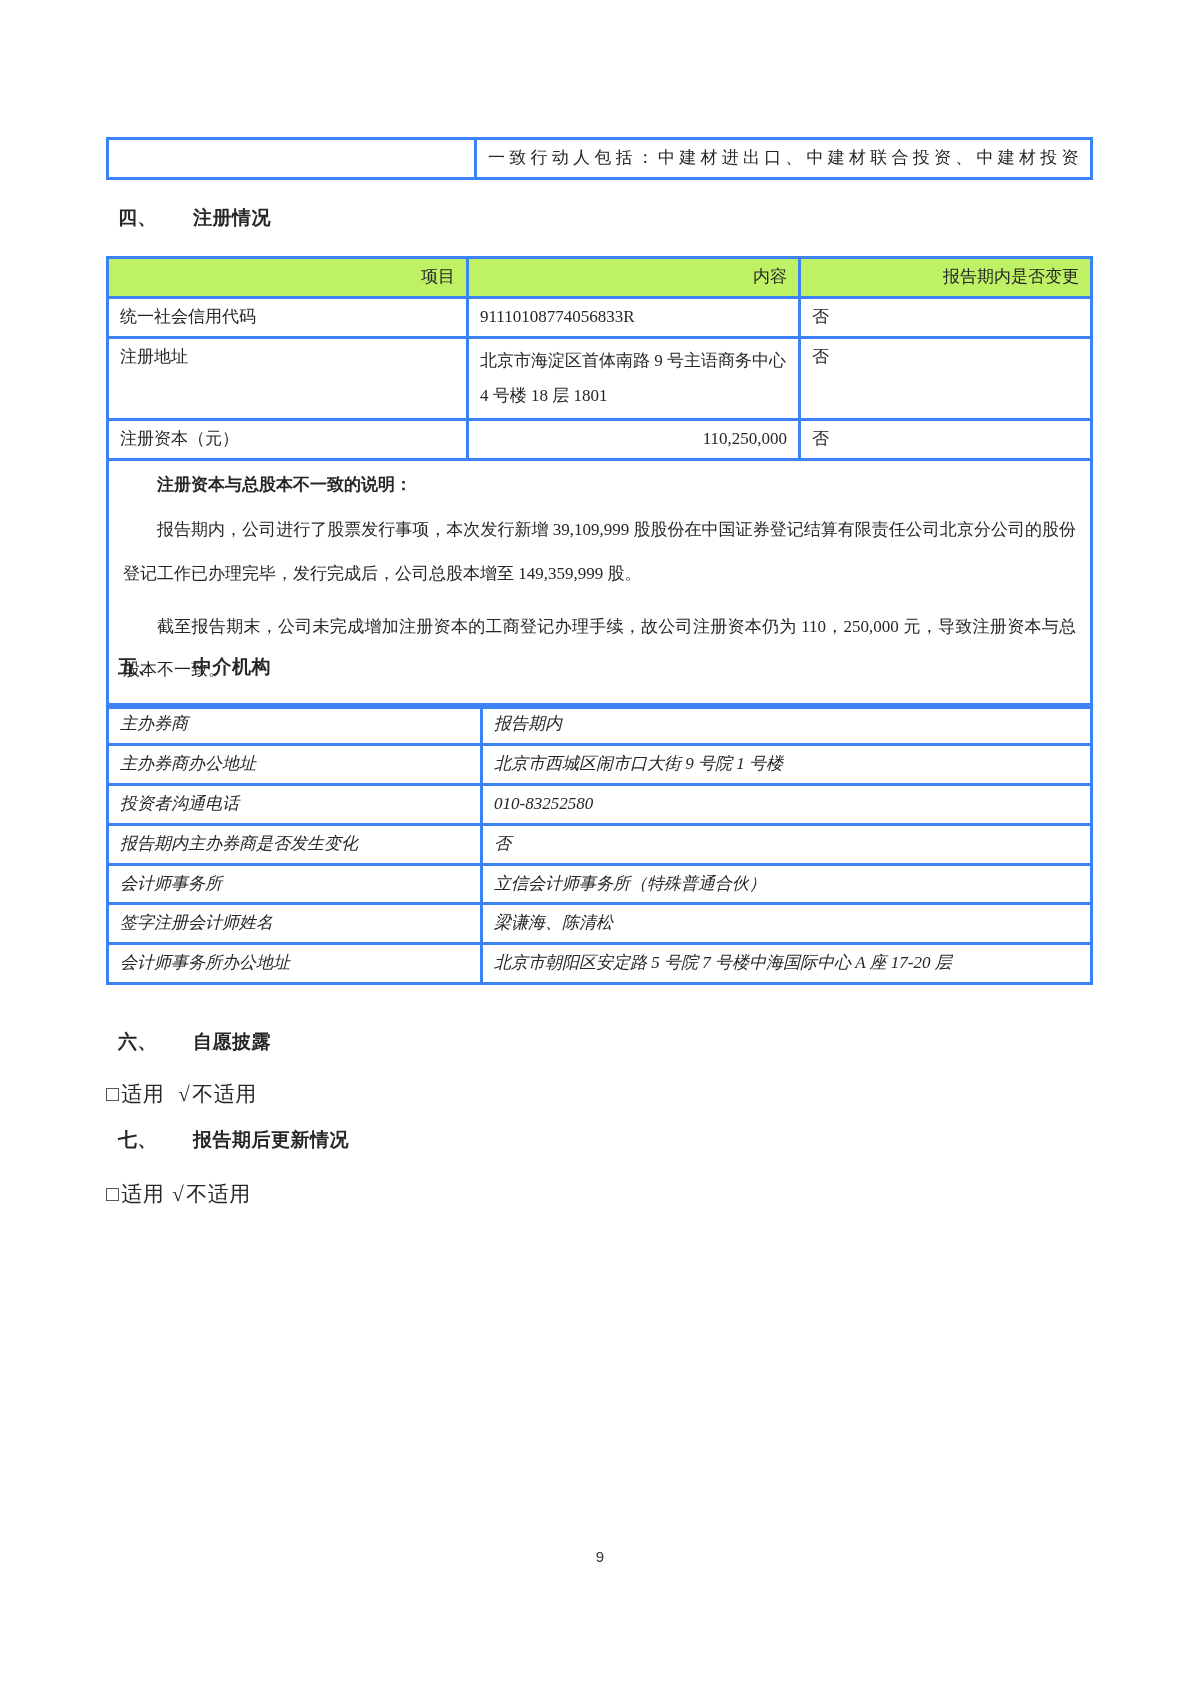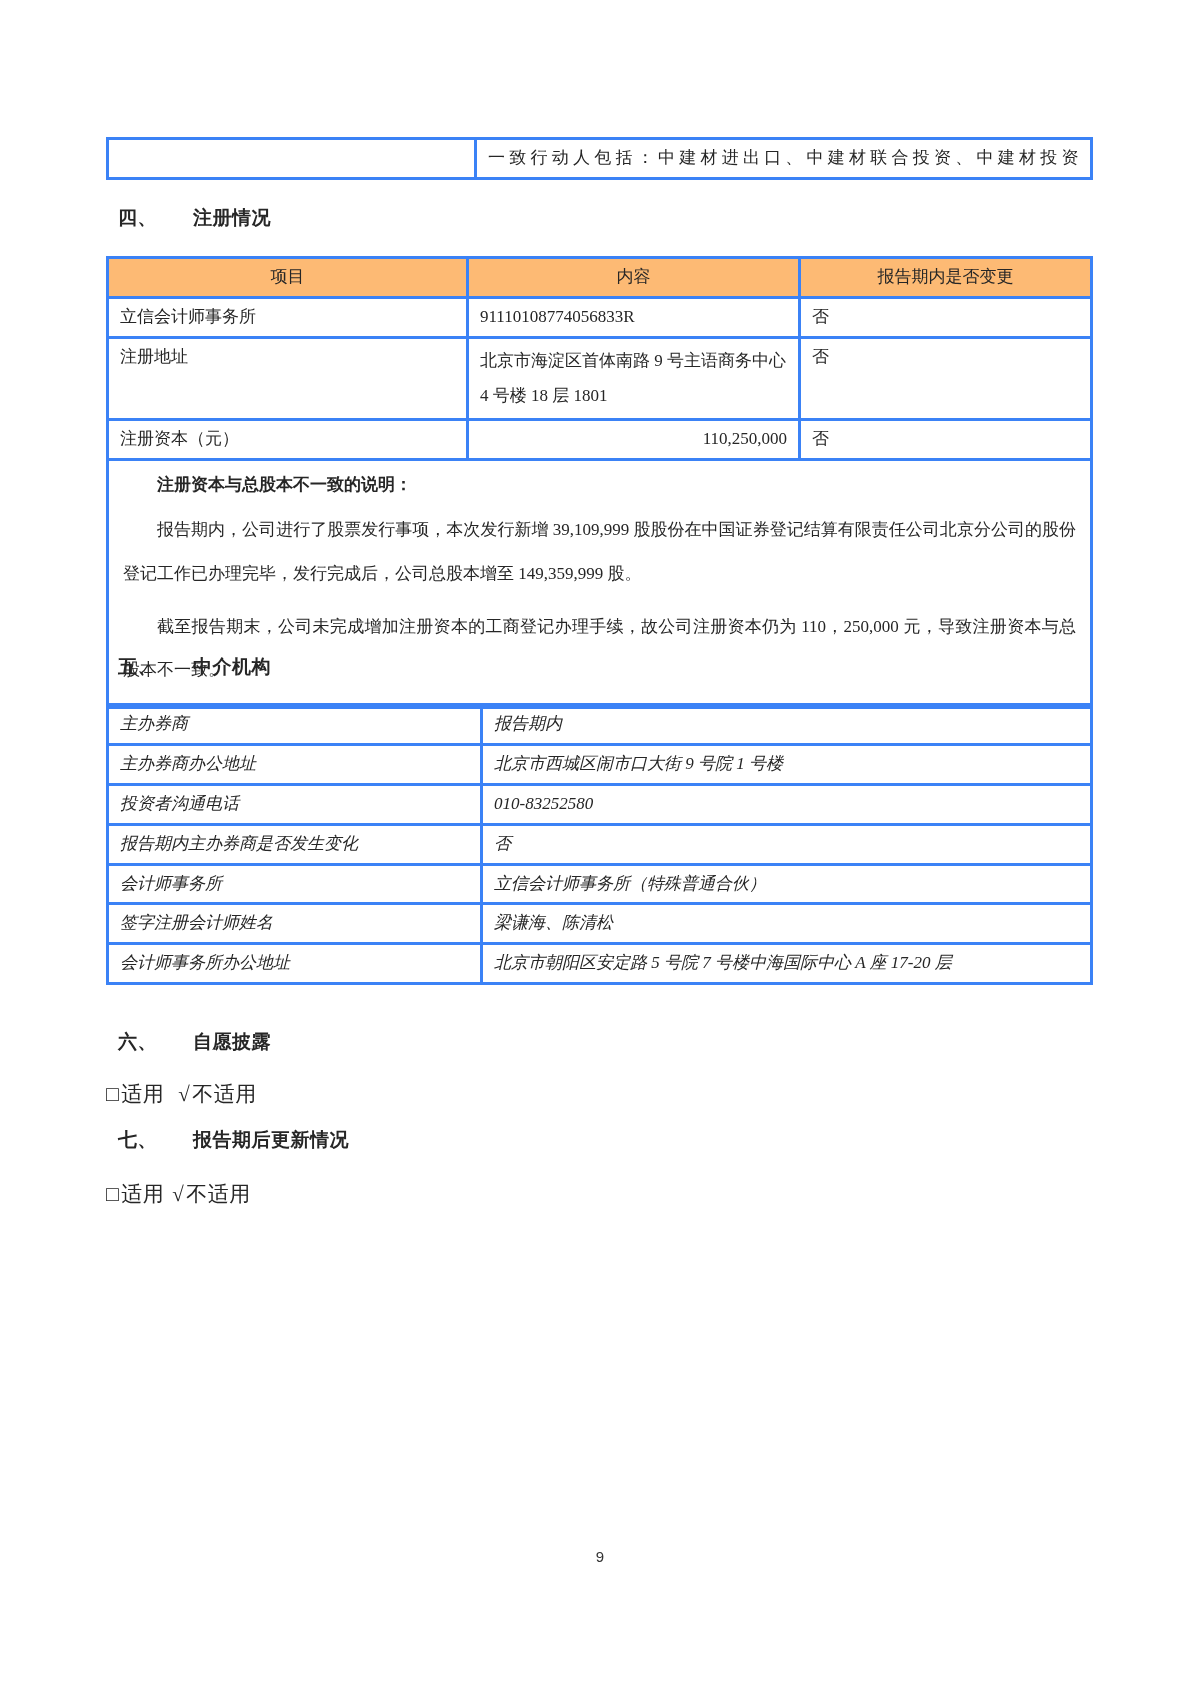--- a/index.html
+++ b/index.html
@@ -44,22 +44,22 @@
     font-size:19px;
     font-weight:bold;
     letter-spacing:.5px;
     line-height:24px;
   }
   .heading .hnum{width:75px;padding-left:12px;flex:none;}
 
   
   .reg-table{position:absolute;top:256px;}
   .reg-table th{
-    background:#fdba74;
-    text-align:center;
+    background:#bef264;
+    text-align:right;
     height:25px;
   }
   .reg-table td.item{height:25px;}
   .reg-table td.val-right{text-align:right;}
   .note-cell{padding:10px 14px 14px 14px !important;}
   .note-title{
     font-weight:bold;
     padding-left:34px;
     line-height:1.6;
   }
@@ -128,21 +128,21 @@
           <col style="width:332px">
           <col style="width:292px">
         </colgroup>
       <tbody>
           <tr>
         <th>项目</th>
         <th>内容</th>
         <th>报告期内是否变更</th>
       </tr>
       <tr>
-        <td class="item">立信会计师事务所</td>
+        <td class="item">统一社会信用代码</td>
         <td>91110108774056833R</td>
         <td>否</td>
       </tr>
       <tr>
         <td class="item" style="vertical-align:top">注册地址</td>
         <td style="line-height:2.1">北京市海淀区首体南路 9 号主语商务中心 4 号楼 18 层 1801</td>
         <td style="vertical-align:top">否</td>
       </tr>
       <tr>
         <td class="item">注册资本（元）</td>

